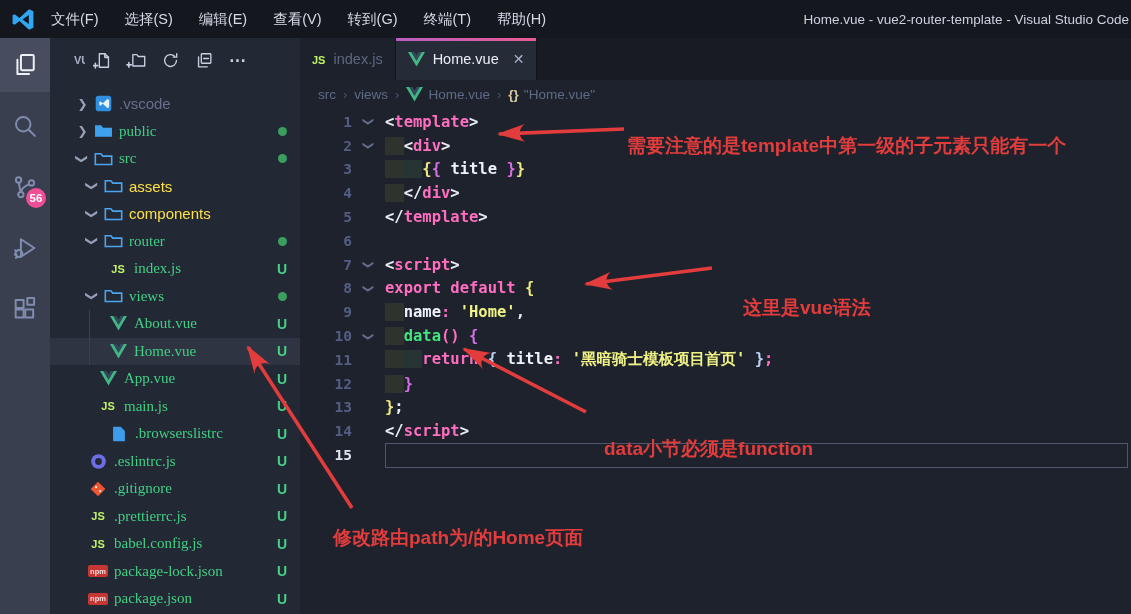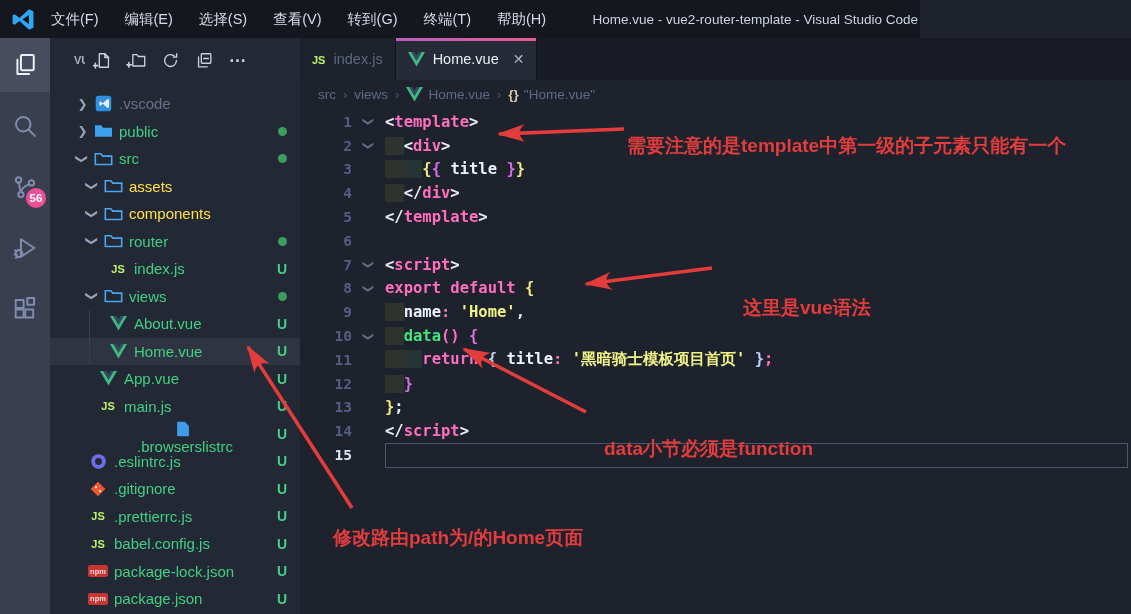--- a/index.html
+++ b/index.html
@@ -3,21 +3,21 @@
 <meta charset="utf-8">
 <style>
   * { box-sizing: border-box; margin: 0; padding: 0; }
   html,body { background:#10131a; }
   #root {
     position: relative; width: 1131px; height: 614px; overflow: hidden;
     background:#1e222c; font-family:"Liberation Sans", sans-serif;
     -webkit-font-smoothing: antialiased;
   }
   
-  #titlebar { position:absolute; left:0; top:0; width:920px; height:38px;
+  #titlebar { position:absolute; left:0; top:0; width:1131px; height:38px;
     background:#14171e; display:flex; align-items:center; }
   #vscode-logo { width:30px; height:26px; margin-left:8px; display:flex; align-items:center; justify-content:center; }
   #menubar { display:flex; height:100%; align-items:center; }
   .menu-item { padding:0 13px; font-size:14.5px; color:#d5dae6; height:100%; display:flex; align-items:center; cursor:default; }
   #window-title { position:absolute; right:2px; top:0; height:38px; display:flex; align-items:center;
     color:#ccd2df; font-size:13.5px; white-space:nowrap; }
   
   #activitybar { position:absolute; left:0; top:38px; width:50px; height:576px; background:#3a3f50;
     display:flex; flex-direction:column; align-items:center; }
   .act-item { width:50px; height:54px; display:flex; align-items:center; justify-content:center;
@@ -31,21 +31,21 @@
   #sidebar-toolbar { height:44px; display:flex; align-items:center; padding-left:24px; color:#c9d0df; }
   #project-label { width:11px; overflow:hidden; white-space:nowrap; font-size:11px; color:#aab2c5; font-weight:bold; flex:none; }
   .tb-icon { width:34px; height:26px; display:flex; align-items:center; justify-content:center; cursor:pointer; color:#c9d0df; }
   #tree { position:absolute; left:0; top:52px; width:250px; }
   .trow { height:27.5px; display:flex; align-items:center; font-size:15px; cursor:pointer; position:relative; }
   .trow.selected { background:#2f3442; }
   .twistie { width:17px; text-align:center; color:#98a2b8; font-size:12px; flex:none; }
   .tw-down { display:inline-block; transform:rotate(90deg); }
   .t-icon { width:24px; height:18px; display:flex; align-items:center; justify-content:center; flex:none; margin-right:4px; }
   .t-label { white-space:nowrap; }
-  .t-label.green { color:#41d083; } .t-label.white { color:#fde047; } .t-label.gray { color:#68708a; }
+  .t-label.green { color:#41d083;font-family:Liberation Serif, serif; } .t-label.white { color:#fde047; } .t-label.gray { color:#68708a; }
   .t-meta { position:absolute; right:13px; top:0; height:27.5px; display:flex; align-items:center; }
   .u-badge { color:#47cf85; font-size:14px; font-weight:bold; }
   .g-dot { width:9px; height:9px; border-radius:50%; background:#3b9e5e; }
   .js-ic { color:#bef264; font-weight:bold; font-size:11px; letter-spacing:0; }
   .npm-ic { background:#c53635; color:#f3dcdc; font-size:7.5px; font-weight:bold; padding:1.5px 2.5px; border-radius:2px; }
   .guide { position:absolute; width:1px; background:#39404f; }
   
   #editor { position:absolute; left:300px; top:38px; width:831px; height:576px; background:#1e222c; }
   #tabbar { height:42px; background:#181b24; display:flex; }
   .tab { height:42px; display:flex; align-items:center; padding:0 12px; gap:8px; font-size:14.5px;
@@ -83,22 +83,22 @@
 
 <div id="root">
   <div id="titlebar">
     <div id="vscode-logo">
         <svg class="ic" width="26" height="25" viewBox="0 0 24 24">
           <path fill="#31a6f2" d="M17.8 2.1L8.6 10.6 4 7 2 8v8l2 1 4.6-3.6 9.2 8.5 4.2-2V4.1zM17.6 7.7v8.6L11.5 12z"></path>
         </svg>
       </div>
     <div id="menubar">
         <div class="menu-item">文件(F)</div>
+        <div class="menu-item">选择(S)</div>
         <div class="menu-item">编辑(E)</div>
-        <div class="menu-item">选择(S)</div>
         <div class="menu-item">查看(V)</div>
         <div class="menu-item">转到(G)</div>
         <div class="menu-item">终端(T)</div>
         <div class="menu-item">帮助(H)</div>
       </div>
     <div id="window-title">Home.vue - vue2-router-template - Visual Studio Code</div>
   </div>
 
   <div id="activitybar">
       <div class="act-item active">
@@ -312,21 +312,21 @@
         </div>
         <div class="trow" style="padding-left: 46px;">
           <span class="t-icon">
             <span class="js-ic">JS</span>
           </span>
           <span class="t-label green">main.js</span>
           <span class="t-meta">
             <span class="u-badge">U</span>
           </span>
         </div>
-        <div class="trow" style="padding-left: 20px; flex-direction: column;">
+        <div class="trow" style="padding-left: 57px;">
           <span class="t-icon">
             <svg class="ic" width="14" height="16" viewBox="0 0 16 19">
               <path fill="#3f9ceb" d="M1 1h9l5 5v12H1z"></path>
             </svg>
           </span>
           <span class="t-label green">.browserslistrc</span>
           <span class="t-meta">
             <span class="u-badge">U</span>
           </span>
         </div>

